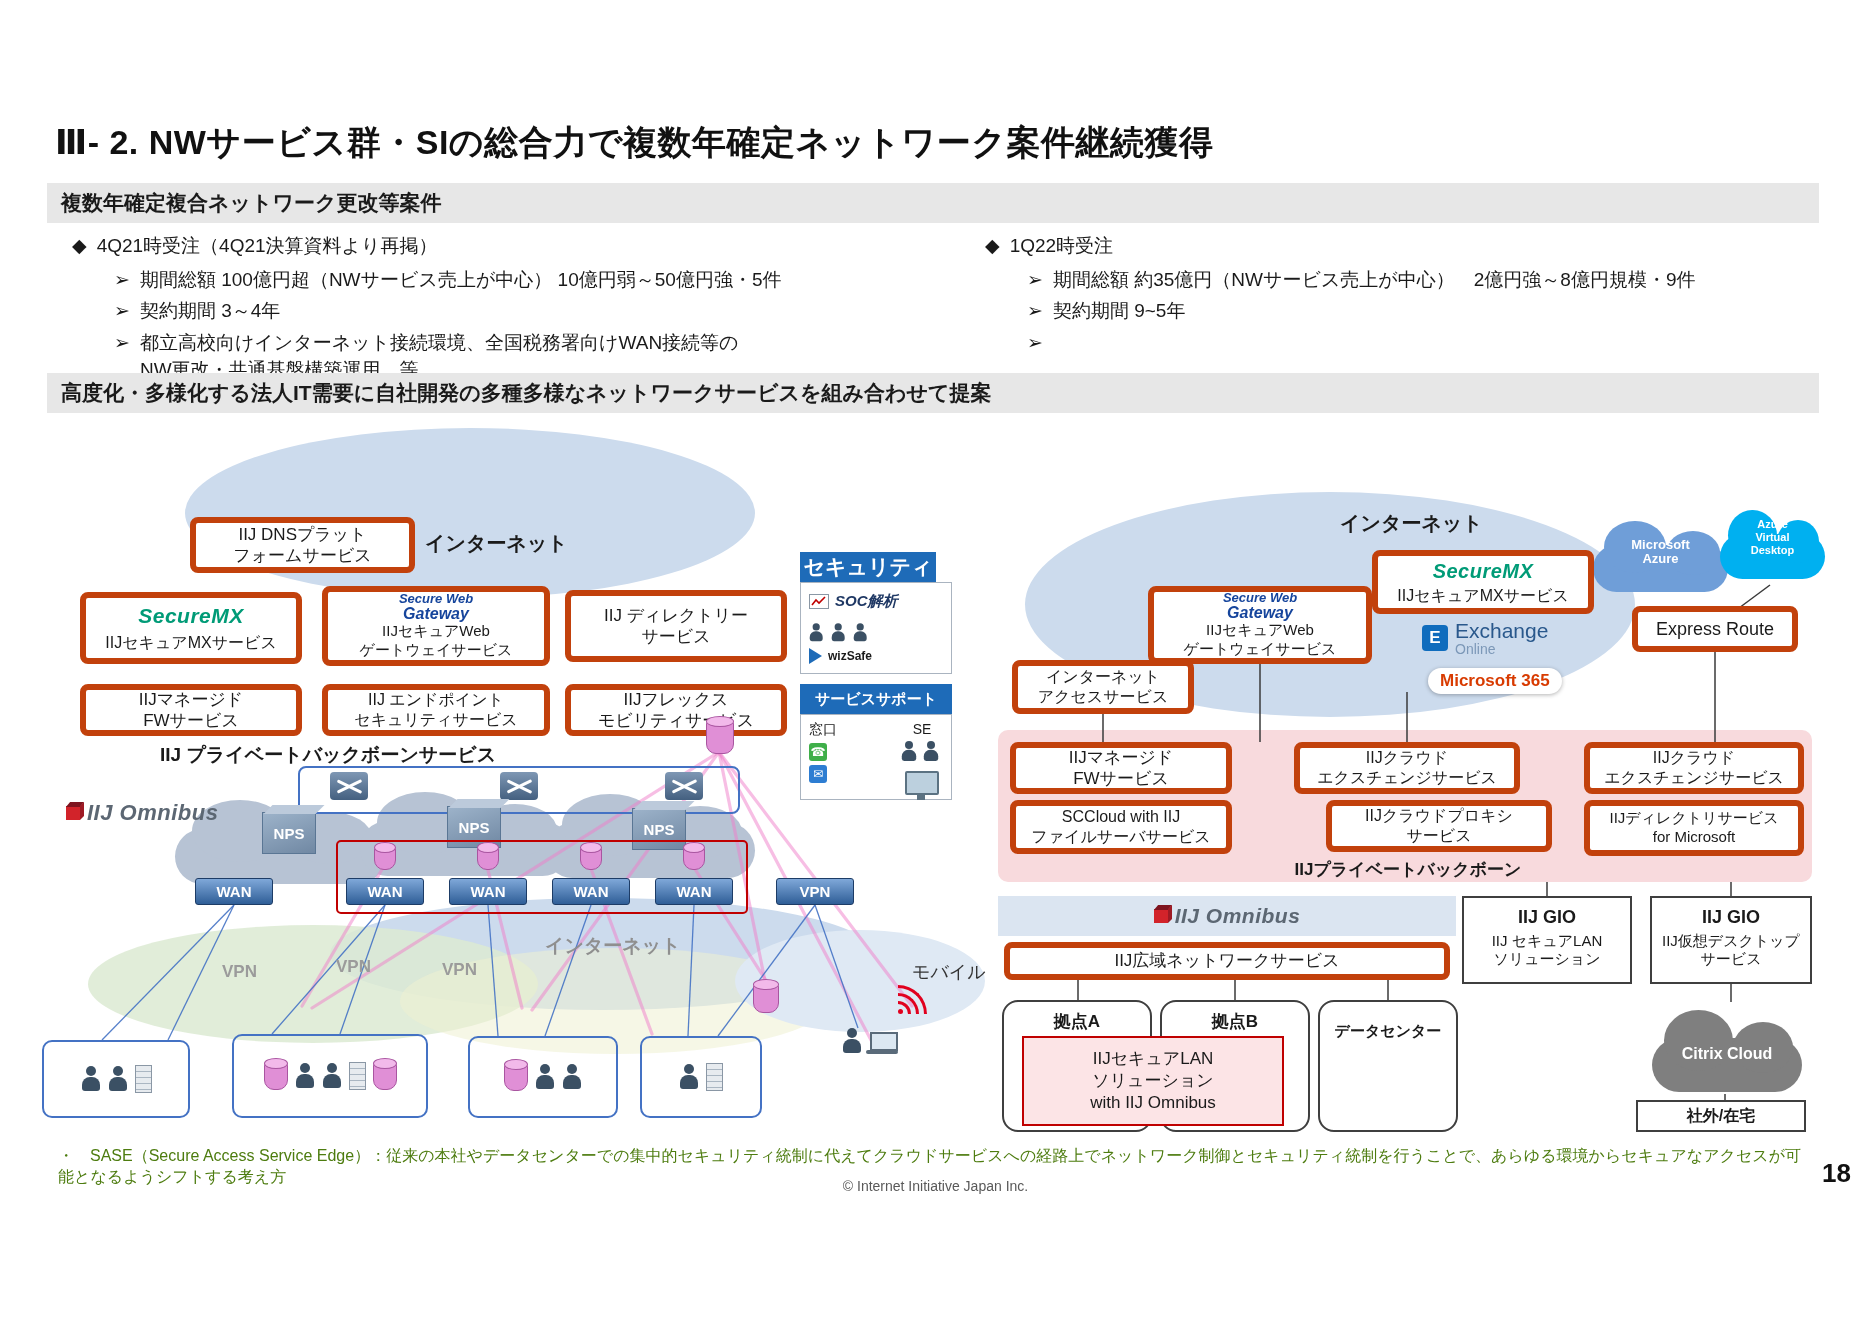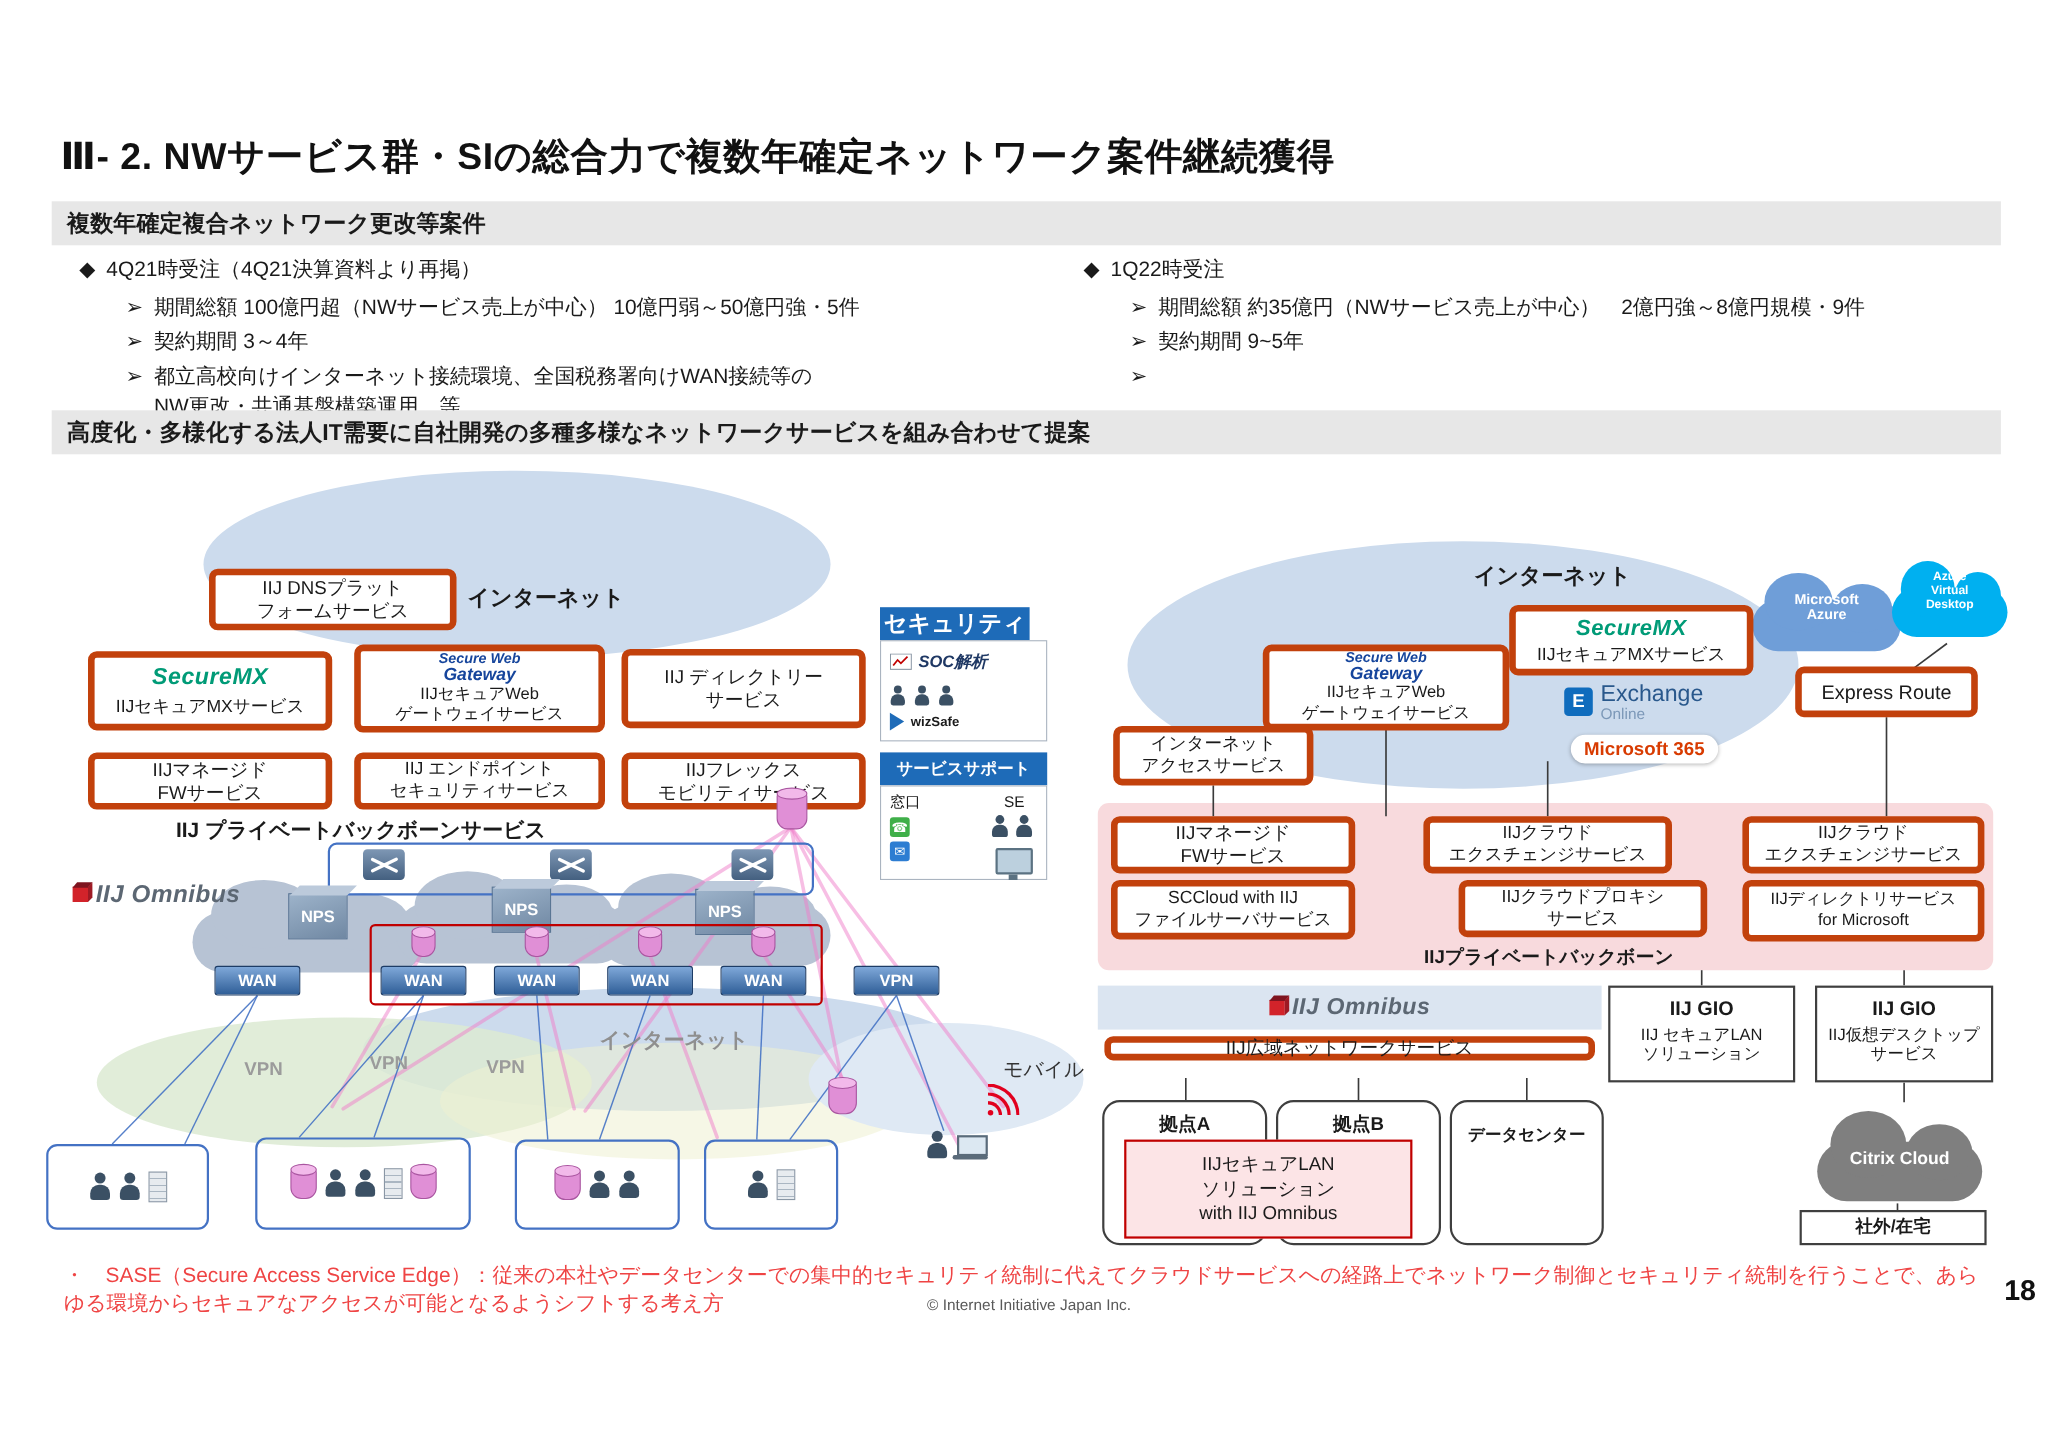--- a/index.html
+++ b/index.html
@@ -51,21 +51,21 @@
   .cube{position:relative;width:14px;height:14px;background:#d2232a;display:inline-block;margin-right:7px;flex:0 0 auto;}
   .cube::before{content:"";position:absolute;top:-4px;left:2px;width:14px;height:5px;background:#7e141f;transform:skewX(-40deg);}
   .cube::after{content:"";position:absolute;top:-2px;right:-4px;width:4px;height:14px;background:#9e1a24;transform:skewY(-45deg);}
   .omnibus-text{font-size:22px;font-weight:bold;font-style:italic;color:#5c6773;letter-spacing:.5px;}
   .mxlogo{font-style:italic;font-weight:bold;color:#009b77;letter-spacing:.5px;}
   .swglogo{font-style:italic;font-weight:bold;color:#16459c;line-height:1.05;}
   .wiz-arrow{width:0;height:0;border-left:13px solid #1e6bb8;border-top:8px solid transparent;border-bottom:8px solid transparent;display:inline-block;}
   .sqicon{width:18px;height:18px;border-radius:3px;color:#fff;font-size:12px;display:inline-flex;align-items:center;justify-content:center;flex:0 0 auto;}
   .exch{width:26px;height:26px;background:#0f6cbd;border-radius:4px;color:#fff;font-weight:bold;display:flex;align-items:center;justify-content:center;font-size:17px;flex:0 0 auto;}
   .m365{position:absolute;background:#fff;border-radius:14px;padding:3px 12px;box-shadow:0 1px 4px rgba(0,0,0,.3);font-size:17px;font-weight:bold;color:#d83b01;}
-  .footnote{position:absolute;font-size:19px;color:#ef4444;}
+  .footnote{position:absolute;font-size:16px;color:#4d7c0f;}
   .copyright{position:absolute;width:100%;text-align:center;font-size:14px;color:#595959;}
   .pagenum{position:absolute;font-size:26px;font-weight:bold;color:#111;}
 </style>
 </head>
 <body>
 
 <div class="slide">
 
   <div class="ellipse" style="left:185px;top:428px;width:570px;height:170px;background:#ccdbed;"></div>
   <div class="ellipse" style="left:330px;top:898px;width:545px;height:112px;background:#ccdbed;"></div>
@@ -348,21 +348,21 @@
   <div class="rbox pre" style="left:1294px;top:800px;width:226px;height:52px;font-size:16px;margin-left:32px;">IIJクラウドプロキシ
 サービス</div>
   <div class="rbox pre" style="left:1584px;top:800px;width:220px;height:56px;font-size:15px;">IIJディレクトリサービス
 for Microsoft</div>
   <div class="glabel" style="left:1288px;top:858px;width:240px;text-align:center;font-size:17px;">IIJプライベートバックボーン</div>
 
   <div class="abs" style="left:998px;top:896px;width:458px;height:40px;background:#dbe5f1;display:flex;align-items:center;justify-content:center;">
     <span class="cube"></span>
     <span class="omnibus-text" style="font-size:21px;">IIJ Omnibus</span>
   </div>
-  <div class="rbox" style="left:1004px;top:942px;width:446px;height:22px;font-size:17px;">IIJ広域ネットワークサービス</div>
+  <div class="rbox" style="left:1004px;top:942px;width:446px;height:38px;font-size:17px;">IIJ広域ネットワークサービス</div>
 
   <div class="kbox" style="left:1462px;top:896px;width:170px;height:88px;padding-top:8px;gap:3px;">
     <span style="font-weight:bold;font-size:18px;">IIJ GIO</span>
     <span class="pre" style="font-size:15px;">IIJ セキュアLAN
 ソリューション</span>
   </div>
   <div class="kbox" style="left:1650px;top:896px;width:162px;height:88px;padding-top:8px;gap:3px;">
     <span style="font-weight:bold;font-size:18px;">IIJ GIO</span>
     <span class="pre" style="font-size:15px;">IIJ仮想デスクトップ
 サービス</span>

